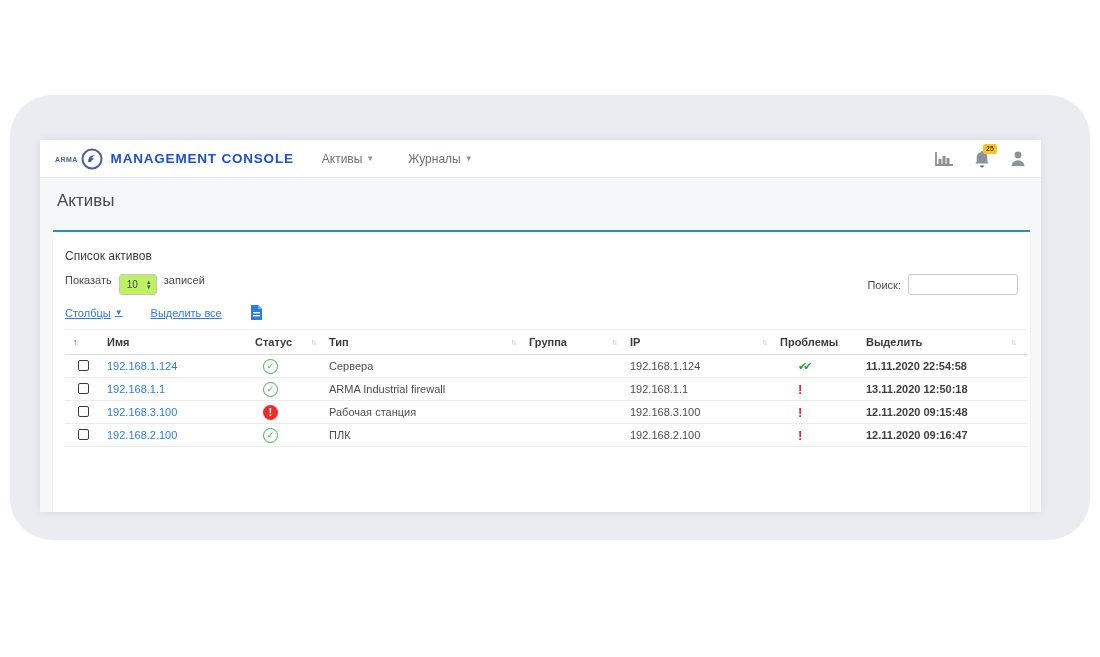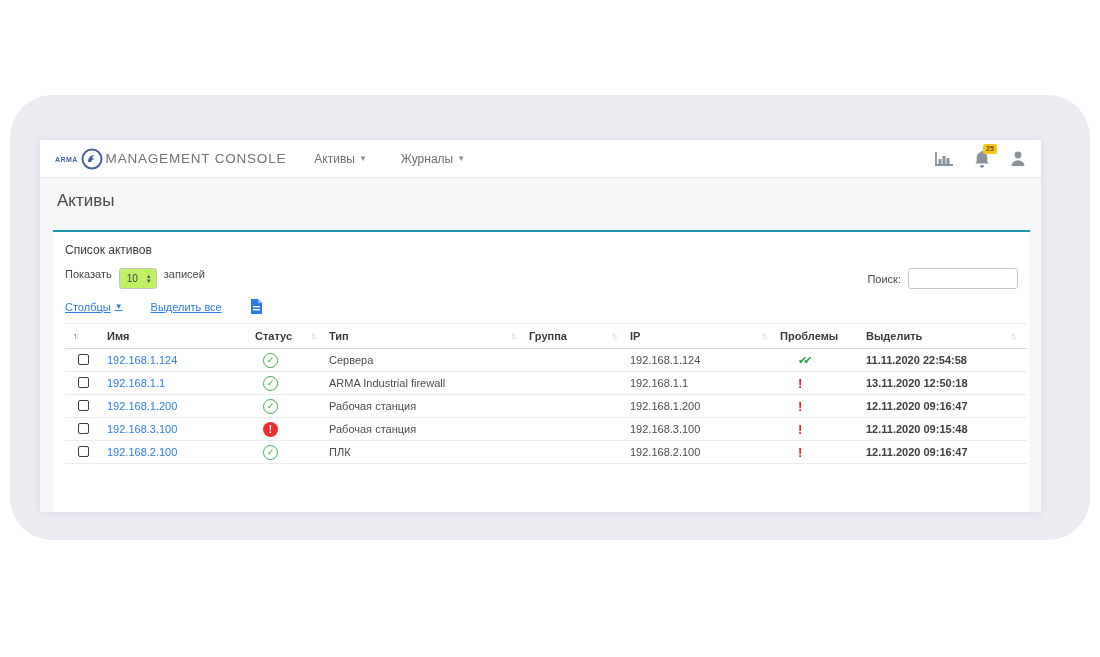--- a/index.html
+++ b/index.html
@@ -12,38 +12,38 @@
     background: #eaecf2; border-radius: 42px;
   }
   .screen {
     position: absolute; left: 30px; top: 45px; width: 1001px; height: 372px;
     background: #ffffff; overflow: hidden; box-shadow: 0 0 8px rgba(40,50,80,.10);
   }
   
   .navbar { height: 38px; display: flex; align-items: center; padding: 0 15px; background: #fff; border-bottom: 1px solid #e6e7ea; }
   .brand { display: flex; align-items: center; gap: 3px; }
   .brand-badge { font-size: 7px; font-weight: bold; color: #47629e; letter-spacing: .4px; margin-top: 2px; }
-  .brand-title { font-size: 13.5px; font-weight: normal; color: #737373; letter-spacing: .8px; }
+  .brand-title { font-size: 13.5px; font-weight: bold; color: #1d4ed8; letter-spacing: .8px; margin-left: 5px; }
   .nav-menus { display: flex; gap: 34px; margin-left: 28px; }
   .nav-item { font-size: 12px; color: #6a7075; cursor: pointer; display: flex; align-items: center; gap: 4px; }
   .caret { font-size: 8px; color: #8a9097; line-height: 1; }
   .nav-icons { margin-left: auto; display: flex; align-items: center; gap: 20px; }
   .icon-btn { position: relative; cursor: pointer; display: flex; align-items: center; }
   .badge {
     position: absolute; top: -6px; left: 9px; background: #f8c51c; color: #5a4a09;
     font-size: 7px; font-weight: bold; padding: 1px 3px; border-radius: 2px; line-height: 1.2;
   }
   
   .page { background: #f6f7f8; height: 334px; }
   .page-title { font-size: 17px; font-weight: 400; color: #4a4a4a; padding: 13px 0 0 17px; }
   .card {
     margin: 19px 11px 0 13px; background: #fff; border-top: 2px solid #1899ae;
     box-shadow: 0 1px 2px rgba(0,0,0,.05); height: 283px; overflow: hidden;
   }
-  .card-header { display: flex; align-items: center; padding: 11px 12px 0 12px; }
+  .card-header { display: flex; align-items: center; padding: 17px 12px 0 12px; }
   .card-title { font-size: 12px; color: #3b3b3b; }
   .btn-group { margin-left: auto; display: flex; gap: 1px; }
   .btn {
     background: #2380e8; color: #fff; font-size: 10.5px; font-weight: bold;
     padding: 5px 10px; border: none; cursor: pointer;
   }
   .btn:first-child { border-radius: 3px 0 0 3px; }
   .btn:last-child { border-radius: 0 3px 3px 0; }
   
   .controls { display: flex; align-items: center; padding: 11px 12px 0 12px; font-size: 11px; color: #4a4a4a; }
@@ -229,30 +229,20 @@
               <td><a class="name-link">192.168.1.1</a></td>
               <td><span class="status-icon ok"></span></td>
               <td>ARMA Industrial firewall</td>
               <td></td>
               <td>192.168.1.1</td>
               <td><span class="prob-icon alert"></span></td>
               <td class="updated">13.11.2020 12:50:18</td>
             </tr>
             <tr>
               <td><span class="cbx"></span></td>
-              <td><a class="name-link">192.168.1.200</a></td>
-              <td><span class="status-icon ok"></span></td>
-              <td>Рабочая станция</td>
-              <td></td>
-              <td>192.168.1.200</td>
-              <td><span class="prob-icon alert"></span></td>
-              <td class="updated">12.11.2020 09:16:47</td>
-            </tr>
-            <tr>
-              <td><span class="cbx"></span></td>
               <td><a class="name-link">192.168.3.100</a></td>
               <td><span class="status-icon error"></span></td>
               <td>Рабочая станция</td>
               <td></td>
               <td>192.168.3.100</td>
               <td><span class="prob-icon alert"></span></td>
               <td class="updated">12.11.2020 09:15:48</td>
             </tr>
             <tr>
               <td><span class="cbx"></span></td>

